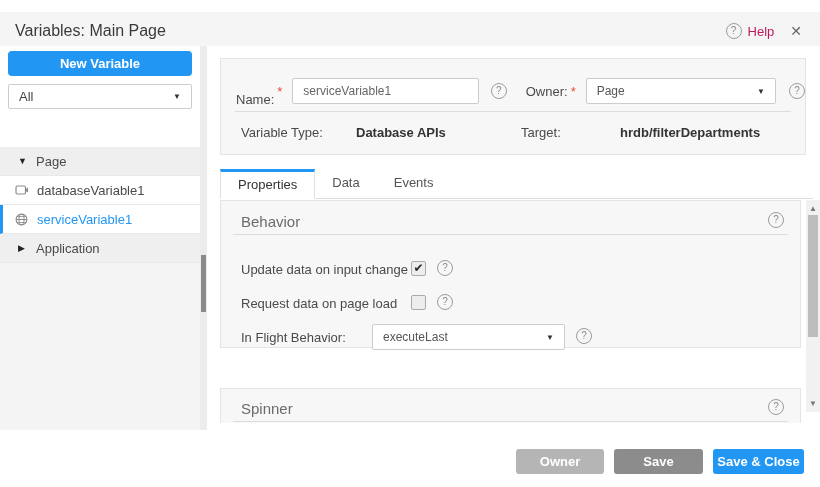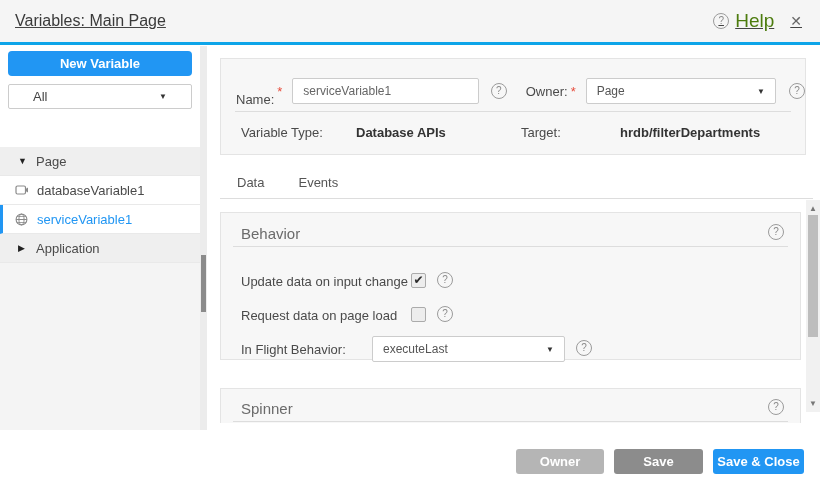--- a/index.html
+++ b/index.html
@@ -1,43 +1,43 @@
 <!DOCTYPE html>
 <html><head>
 <meta charset="utf-8">
 <style>
   * { margin:0; padding:0; box-sizing:border-box; }
   html,body { width:820px; height:487px; overflow:hidden; background:#fff;
     font-family:"Liberation Sans","DejaVu Sans",sans-serif; }
   .app { position:relative; width:820px; height:487px; background:#fff; color:#444; }
 
   
-  .header { position:absolute; left:0; top:0; width:820px; height:45px;
-    background:#f5f5f5; border-bottom:3px solid #0ea5e9;
-    display:flex; align-items:center;text-decoration:underline; }
+  .header { position:absolute; left:0; top:12px; width:820px; height:45px;
+    background:#f5f5f5; border-bottom:7px solid #0ea5e9;
+    display:flex; align-items:center; }
   .header-title { font-size:16px; color:#3a3a3a; margin-left:15px; }
   .header-right { margin-left:auto; display:flex; align-items:center; gap:14px; padding-right:16px; }
   .help-wrap { display:flex; align-items:center; gap:6px; cursor:pointer; }
   .qicon { display:inline-flex; align-items:center; justify-content:center;
     width:16px; height:16px; border:1.5px solid #9b9b9b; border-radius:50%;
     color:#8a8a8a; font-size:10px; line-height:1; flex:0 0 auto; }
-  .help-label { font-size:19px; color:#4d7c0f; }
+  .help-label { font-size:13px; color:#be185d; }
   .close-x { font-size:14px; color:#666; cursor:pointer; padding:0 2px; }
 
   
   .sidebar { position:absolute; left:0; top:46px; width:200px; height:384px; background:#fff; }
   .sb-scroll { position:absolute; left:200px; top:46px; width:7px; height:384px; background:#ececec; }
   .sb-thumb { position:absolute; left:1px; top:209px; width:5px; height:57px; background:#8b8b8b; }
   .new-var-btn { position:absolute; left:8px; top:5px; width:184px; height:25px;
     background:#2196f3; color:#fff; border:none; border-radius:4px;
     font-size:13px; font-weight:bold; font-family:inherit; cursor:pointer; }
   .sb-select { position:absolute; left:8px; top:38px; width:184px; height:25px;
     background:#fff; border:1px solid #ccc; border-radius:2px;
     display:flex; align-items:center; font-size:13px; color:#444;
-    padding:0 24px; cursor:pointer; }
+    padding:0 10px; cursor:pointer; }
   .sb-select .arr { margin-left:auto; font-size:8px; color:#333; }
   .sb-search { position:absolute; left:8px; top:70px; width:184px; height:26px;
     background:#fff; border:1px solid #ccc; border-radius:2px;
     display:flex; align-items:center; padding:0 8px; gap:6px; }
   .sb-search input { border:none; outline:none; width:140px; font-size:13px;
     color:#555; font-family:inherit; background:transparent; }
   .sb-search input::placeholder { color:#8f8f8f; }
   .tree { position:absolute; left:0; top:101px; width:200px; }
   .tree-row { height:29px; display:flex; align-items:center; padding-left:18px; gap:8px;
     font-size:13px; color:#4a4a4a; cursor:pointer; border-bottom:1px solid #e9e9e9; }
@@ -68,21 +68,21 @@
   .ro-value { color:#333; font-weight:bold;padding-left:32px; }
 
   
   .tabbar { position:absolute; left:13px; top:122px; width:593px; height:31px;
     border-bottom:1px solid #ddd; display:flex; align-items:flex-end; }
   .tab { height:30px; line-height:29px; font-size:13px; color:#555; padding:0 17px; cursor:pointer; }
   .tab.active { background:#fff; border:1px solid #e0e0e0; border-bottom:1px solid #fff;
     border-top:3px solid #2196f3; line-height:26px; color:#333; margin-bottom:-1px; }
 
   
-  .card-behavior { left:13px; top:166px; width:581px; height:148px; }
+  .card-behavior { left:13px; top:154px; width:581px; height:148px; }
   .sec-head { position:absolute; left:0; top:0; width:100%; height:33px; }
   .sec-title { position:absolute; left:20px; top:12px; font-size:15px; color:#6b6b6b; }
   .sec-q { position:absolute; right:16px; top:11px; }
   .sec-div { position:absolute; left:12px; right:12px; top:33px; border-top:1px solid #ddd; }
   .b-row { position:absolute; left:0; width:100%; height:30px; }
   .b-row .lbl { position:absolute; left:20px; top:8px; }
   .b-row1 { top:53px; } .b-row2 { top:87px; } .b-row3 { top:121px; }
   .cbx { position:absolute; left:190px; top:7px; width:15px; height:15px;
     background:#ededed; border:1px solid #ababab; border-radius:2px; cursor:pointer;
     font-size:12px; color:#2b2b2b; line-height:13px; text-align:center; }
@@ -192,20 +192,21 @@
       <div class="card-div"></div>
       <div class="form-row2">
         <span class="ro-label" style="left:20px;">Variable Type:</span>
         <span class="ro-value" style="left:103px;">Database APIs</span>
         <span class="ro-label" style="left:300px;">Target:</span>
         <span class="ro-value" style="left:367px;">hrdb/filterDepartments</span>
       </div>
     </div>
 
     <div class="tabbar">
+      <div class="tab active">Properties</div>
       <div class="tab">Data</div>
       <div class="tab">Events</div>
     </div>
 
     <div class="card card-behavior">
       <div class="sec-head">
         <span class="sec-title">Behavior</span>
         <span class="qicon sec-q">?</span>
       </div>
       <div class="sec-div"></div>

